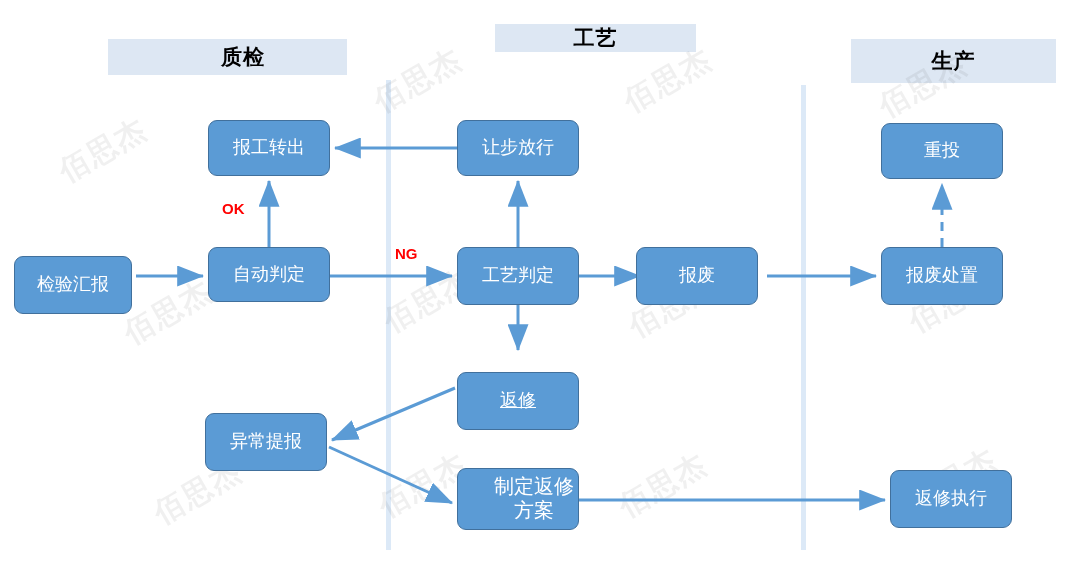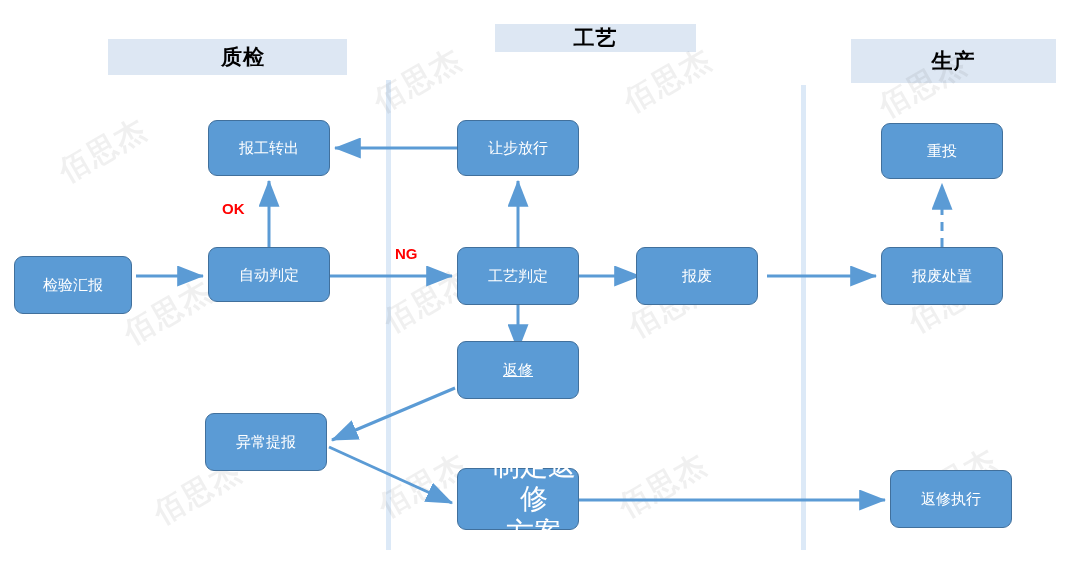--- a/index.html
+++ b/index.html
@@ -35,30 +35,30 @@
     width: 5px;
     background: #dce9f7;
   }
   
   .node {
     position: absolute;
     background: #5b9bd5;
     border: 1.5px solid #41709c;
     border-radius: 9px;
     color: #ffffff;
-    font-size: 15px;
+    font-size: 18px;
     display: flex;
     align-items: center;
     justify-content: center;
     text-align: center;
     line-height: 1.18;
     box-sizing: border-box;
     z-index: 3;
   }
-  .node.two-line { font-size: 28px; padding-left: 32px; }
+  .node.two-line { font-size: 20px; padding-left: 32px; }
   
   .edge-label {
     position: absolute;
     color: #ff0000;
     font-weight: bold;
     font-size: 15px;
     z-index: 4;
     white-space: nowrap;
   }
   
@@ -164,21 +164,21 @@
       </div>
       <div class="node" style="left: 208px; top: 120px; width: 122px; height: 56px;">
         <span>报工转出</span>
       </div>
       <div class="node" style="left: 457px; top: 120px; width: 122px; height: 56px;">
         <span>让步放行</span>
       </div>
       <div class="node" style="left: 457px; top: 247px; width: 122px; height: 58px;">
         <span>工艺判定</span>
       </div>
-      <div class="node" style="left: 457px; top: 341px; width: 122px; height: 58px; text-decoration: underline;">
+      <div class="node" style="left: 457px; top: 372px; width: 122px; height: 58px; text-decoration: underline;">
         <span>返修</span>
       </div>
       <div class="node two-line" style="left: 457px; top: 468px; width: 122px; height: 62px;">
         <span>制定返修<br>方案</span>
       </div>
       <div class="node" style="left: 205px; top: 413px; width: 122px; height: 58px;">
         <span>异常提报</span>
       </div>
       <div class="node" style="left: 636px; top: 247px; width: 122px; height: 58px;">
         <span>报废</span>

